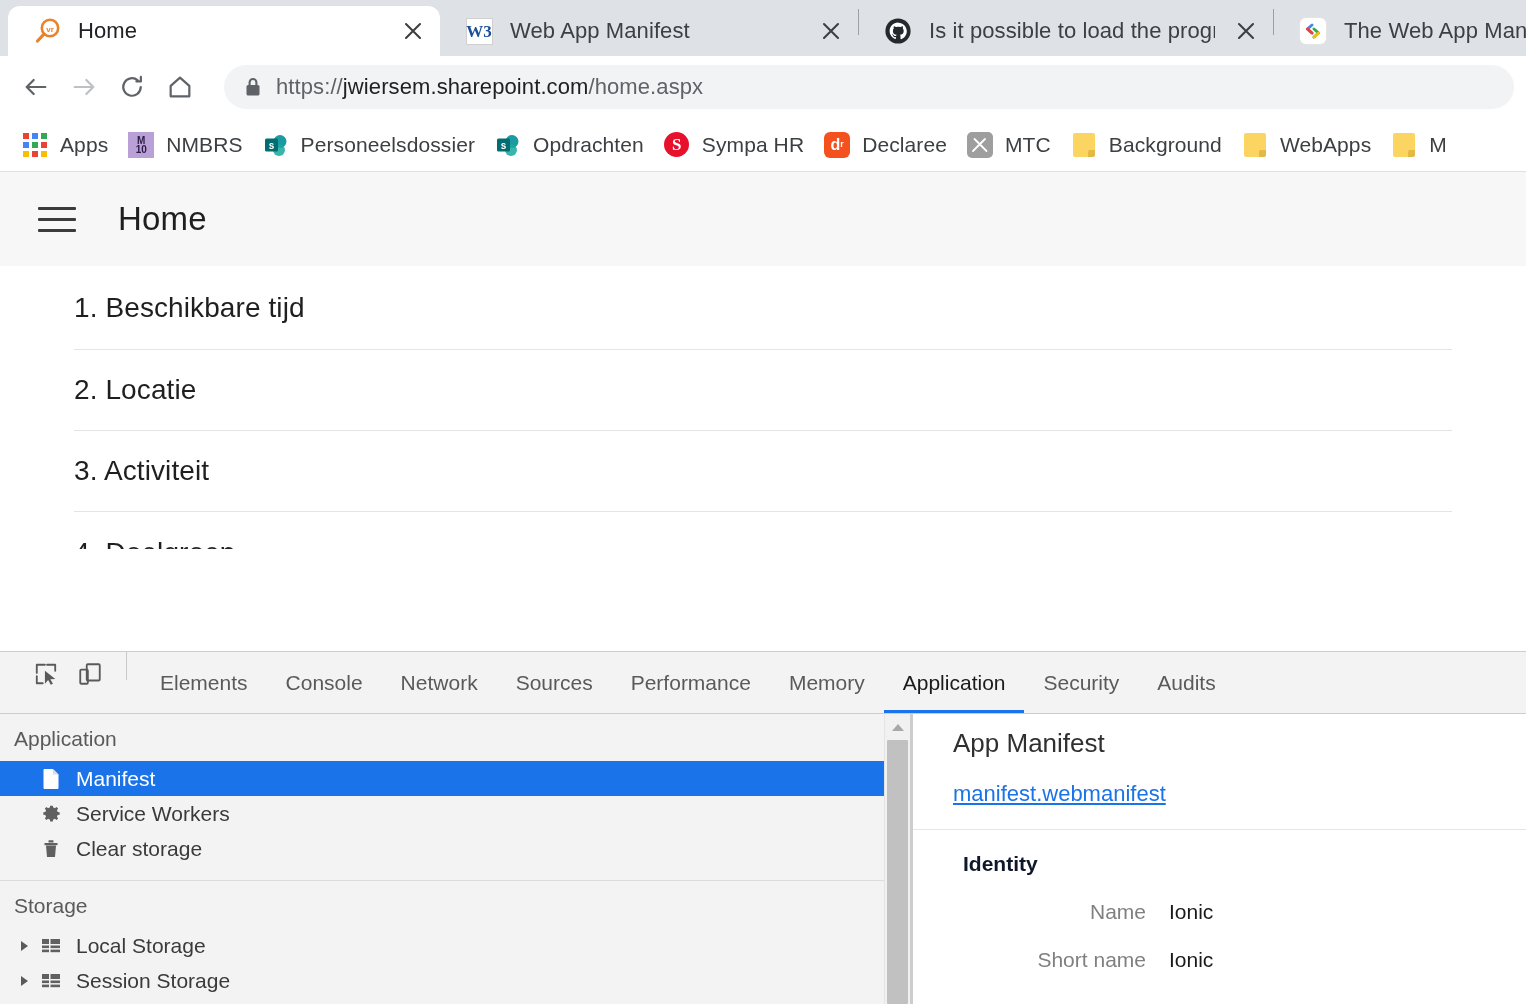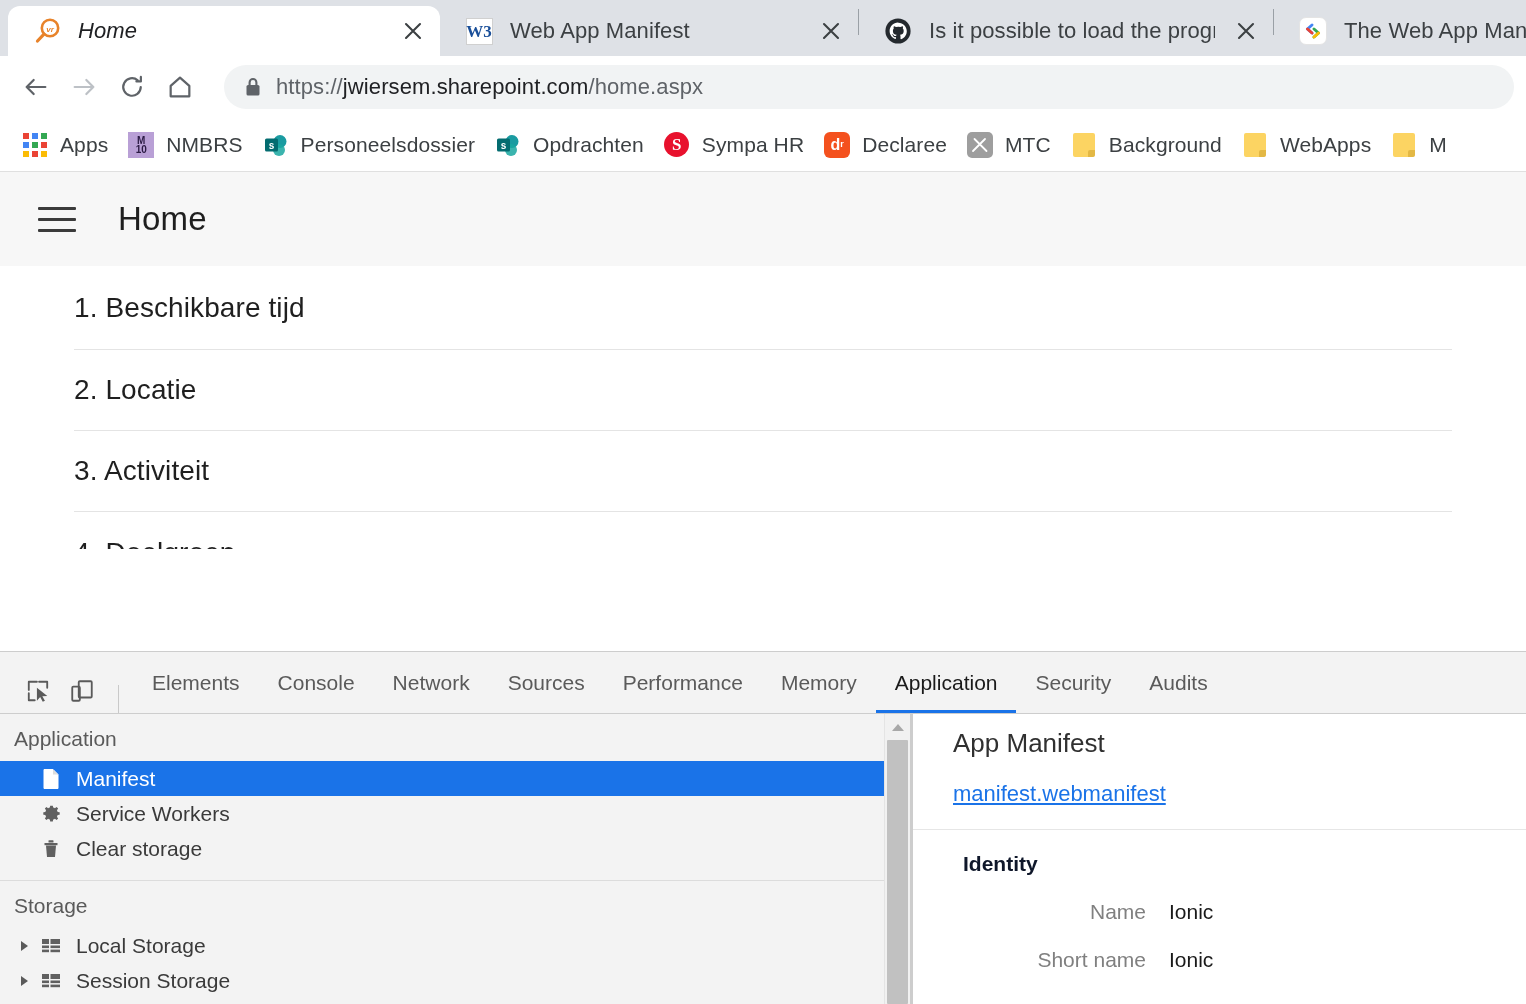--- a/index.html
+++ b/index.html
@@ -33,21 +33,20 @@
     display: flex;
     align-items: center;
     padding: 0 6px 0 24px;
     position: relative;
     flex: 0 0 auto;
     border-top-left-radius: 12px;
     border-top-right-radius: 12px;
   }
   .tab.active {
     background: #ffffff;
-    font-style: italic;
   }
   .tab .favicon {
     width: 30px; height: 30px;
     flex: 0 0 30px;
     margin-right: 16px;
     display: flex; align-items: center; justify-content: center;
   }
   .tab .tablabel {
     font-size: 22px;
     color: #3c4043;
@@ -256,23 +255,23 @@
     width: 1526px; height: 353px;
     background: #f3f3f3;
     border-top: 1px solid #cdcdcd;
     display: flex;
     flex-direction: column;
   }
   .dt-toolbar {
     height: 62px;
     background: #f3f3f3;
     display: flex;
-    align-items: flex-end;
+    align-items: flex-start;
     border-bottom: 1px solid #cdcdcd;
-    padding-left: 16px;
+    padding-left: 24px;
   }
   .dt-iconbtn {
     width: 44px; height: 44px;
     display: flex; align-items: center; justify-content: center;
     flex: 0 0 44px;
     color: #5a5a5a;
   }
   .dt-vsep {
     width: 1px; height: 28px;
     background: #c9c9c9;

